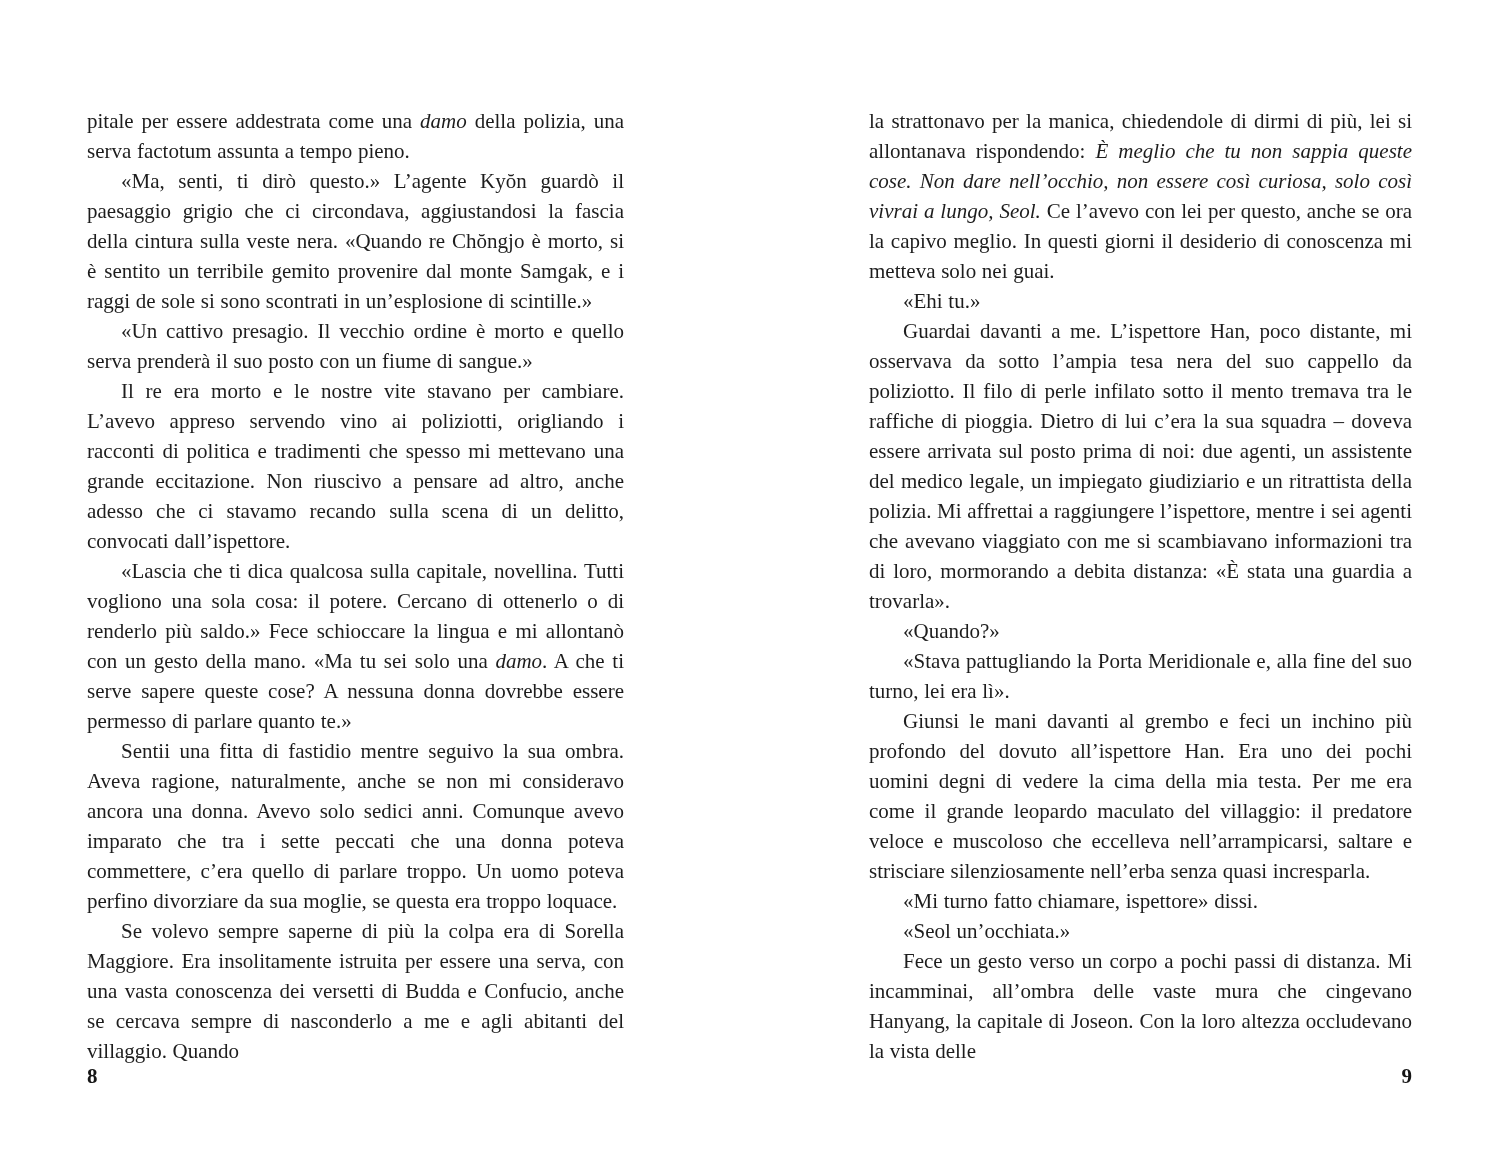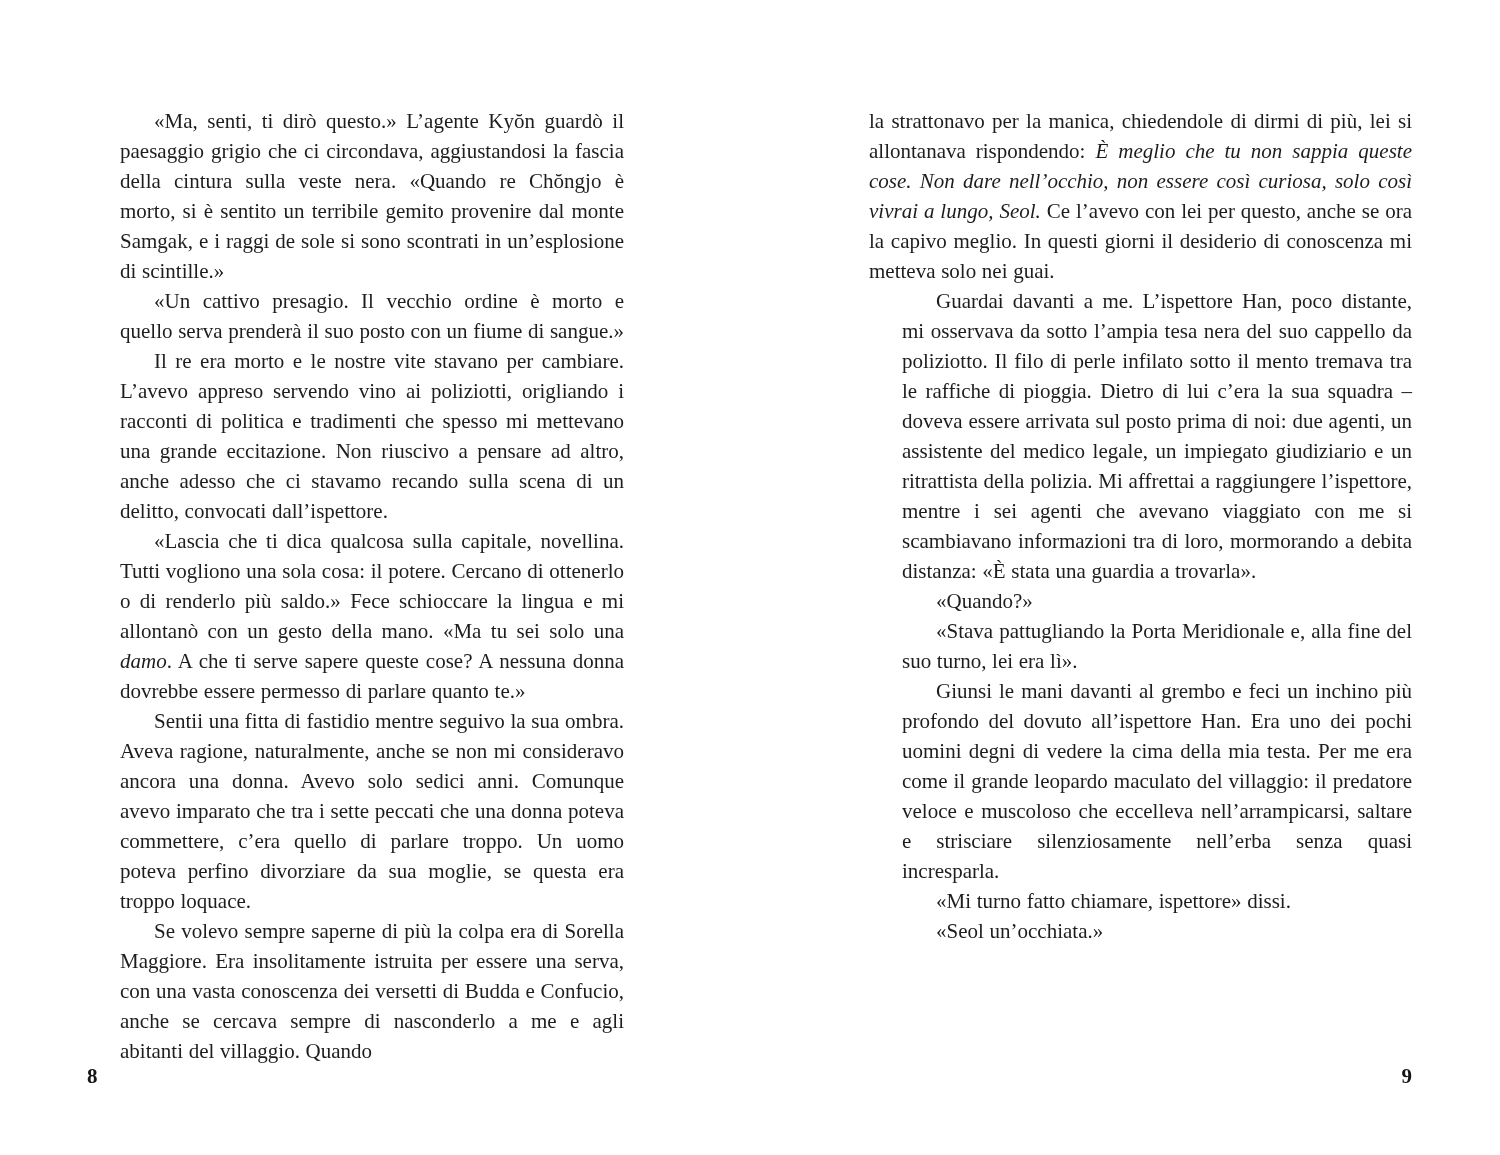--- a/index.html
+++ b/index.html
@@ -23,52 +23,55 @@
   .page-col.right { left: 869px; width: 543px; }
   .para {
     margin: 0;
     font-size: 21px;
     line-height: 30px;
     text-align: justify;
     hyphens: auto;
     -webkit-hyphens: auto;
     word-spacing: 0.02em;
   }
-  .para.indent { text-indent: 34px; margin-left: 33px; }
+  .para.indent { text-indent: 34px; }
   .para em { font-style: italic; }
   .pagenum {
     position: absolute;
     top: 1061px;
     font-size: 21px;
     line-height: 30px;
     font-weight: 600;
     color: #161616;
   }
   .pagenum.left  { left: 87px;  width: 537px; text-align: left; }
   .pagenum.right { left: 869px; width: 543px; text-align: right; }
 </style>
 </head>
 <body>
 
 <div class="spread" style="background: rgb(255, 255, 255);">
   <div class="page-col left" style="color: rgb(29, 29, 29);">
+      <p class="para" lang="it"><span>pitale per essere addestrata come una </span><em>damo</em><span> della polizia, una serva factotum assunta a tempo pieno.</span></p>
       <p class="para indent" lang="it"><span>«Ma, senti, ti dirò questo.» L’agente Kyŏn guardò il paesaggio grigio che ci circondava, aggiustandosi la fascia della cintura sulla veste nera. «Quando re Chŏngjo è morto, si è sentito un terribile gemito provenire dal monte Samgak, e i raggi de sole si sono scontrati in un’esplosione di scintille.»</span></p>
       <p class="para indent" lang="it"><span>«Un cattivo presagio. Il vecchio ordine è morto e quello serva prenderà il suo posto con un fiume di sangue.»</span></p>
       <p class="para indent" lang="it"><span>Il re era morto e le nostre vite stavano per cambiare. L’avevo appreso servendo vino ai poliziotti, origliando i racconti di politica e tradimenti che spesso mi mettevano una grande eccitazione. Non riuscivo a pensare ad altro, anche adesso che ci stavamo recando sulla scena di un delitto, convocati dall’ispettore.</span></p>
       <p class="para indent" lang="it"><span>«Lascia che ti dica qualcosa sulla capitale, novellina. Tutti vogliono una sola cosa: il potere. Cercano di ottenerlo o di renderlo più saldo.» Fece schioccare la lingua e mi allontanò con un gesto della mano. «Ma tu sei solo una </span><em>damo</em><span>. A che ti serve sapere queste cose? A nessuna donna dovrebbe essere permesso di parlare quanto te.»</span></p>
       <p class="para indent" lang="it"><span>Sentii una fitta di fastidio mentre seguivo la sua ombra. Aveva ragione, naturalmente, anche se non mi consideravo ancora una donna. Avevo solo sedici anni. Comunque avevo imparato che tra i sette peccati che una donna poteva commettere, c’era quello di parlare troppo. Un uomo poteva perfino divorziare da sua moglie, se questa era troppo loquace.</span></p>
       <p class="para indent" lang="it"><span>Se volevo sempre saperne di più la colpa era di Sorella Maggiore. Era insolitamente istruita per essere una serva, con una vasta conoscenza dei versetti di Budda e Confucio, anche se cercava sempre di nasconderlo a me e agli abitanti del villaggio. Quando</span></p>
     </div>
 
   <div class="page-col right" style="color: rgb(29, 29, 29);">
       <p class="para" lang="it"><span>la strattonavo per la manica, chiedendole di dirmi di più, lei si allontanava rispondendo: </span><em>È meglio che tu non sappia queste cose. Non dare nell’occhio, non essere così curiosa, solo così vivrai a lungo, Seol.</em><span> Ce l’avevo con lei per questo, anche se ora la capivo meglio. In questi giorni il desiderio di conoscenza mi metteva solo nei guai.</span></p>
+      <p class="para indent" lang="it"><span>«Ehi tu.»</span></p>
       <p class="para indent" lang="it"><span>Guardai davanti a me. L’ispettore Han, poco distante, mi osservava da sotto l’ampia tesa nera del suo cappello da poliziotto. Il filo di perle infilato sotto il mento tremava tra le raffiche di pioggia. Dietro di lui c’era la sua squadra – doveva essere arrivata sul posto prima di noi: due agenti, un assistente del medico legale, un impiegato giudiziario e un ritrattista della polizia. Mi affrettai a raggiungere l’ispettore, mentre i sei agenti che avevano viaggiato con me si scambiavano informazioni tra di loro, mormorando a debita distanza: «È stata una guardia a trovarla».</span></p>
       <p class="para indent" lang="it"><span>«Quando?»</span></p>
       <p class="para indent" lang="it"><span>«Stava pattugliando la Porta Meridionale e, alla fine del suo turno, lei era lì».</span></p>
       <p class="para indent" lang="it"><span>Giunsi le mani davanti al grembo e feci un inchino più profondo del dovuto all’ispettore Han. Era uno dei pochi uomini degni di vedere la cima della mia testa. Per me era come il grande leopardo maculato del villaggio: il predatore veloce e muscoloso che eccelleva nell’arrampicarsi, saltare e strisciare silenziosamente nell’erba senza quasi incresparla.</span></p>
       <p class="para indent" lang="it"><span>«Mi turno fatto chiamare, ispettore» dissi.</span></p>
       <p class="para indent" lang="it"><span>«Seol un’occhiata.»</span></p>
+      <p class="para indent" lang="it"><span>Fece un gesto verso un corpo a pochi passi di distanza. Mi incamminai, all’ombra delle vaste mura che cingevano Hanyang, la capitale di Joseon. Con la loro altezza occludevano la vista delle</span></p>
     </div>
 
   <div class="pagenum left">8</div>
 
   <div class="pagenum right">9</div>
 </div>
 
 </body></html>

